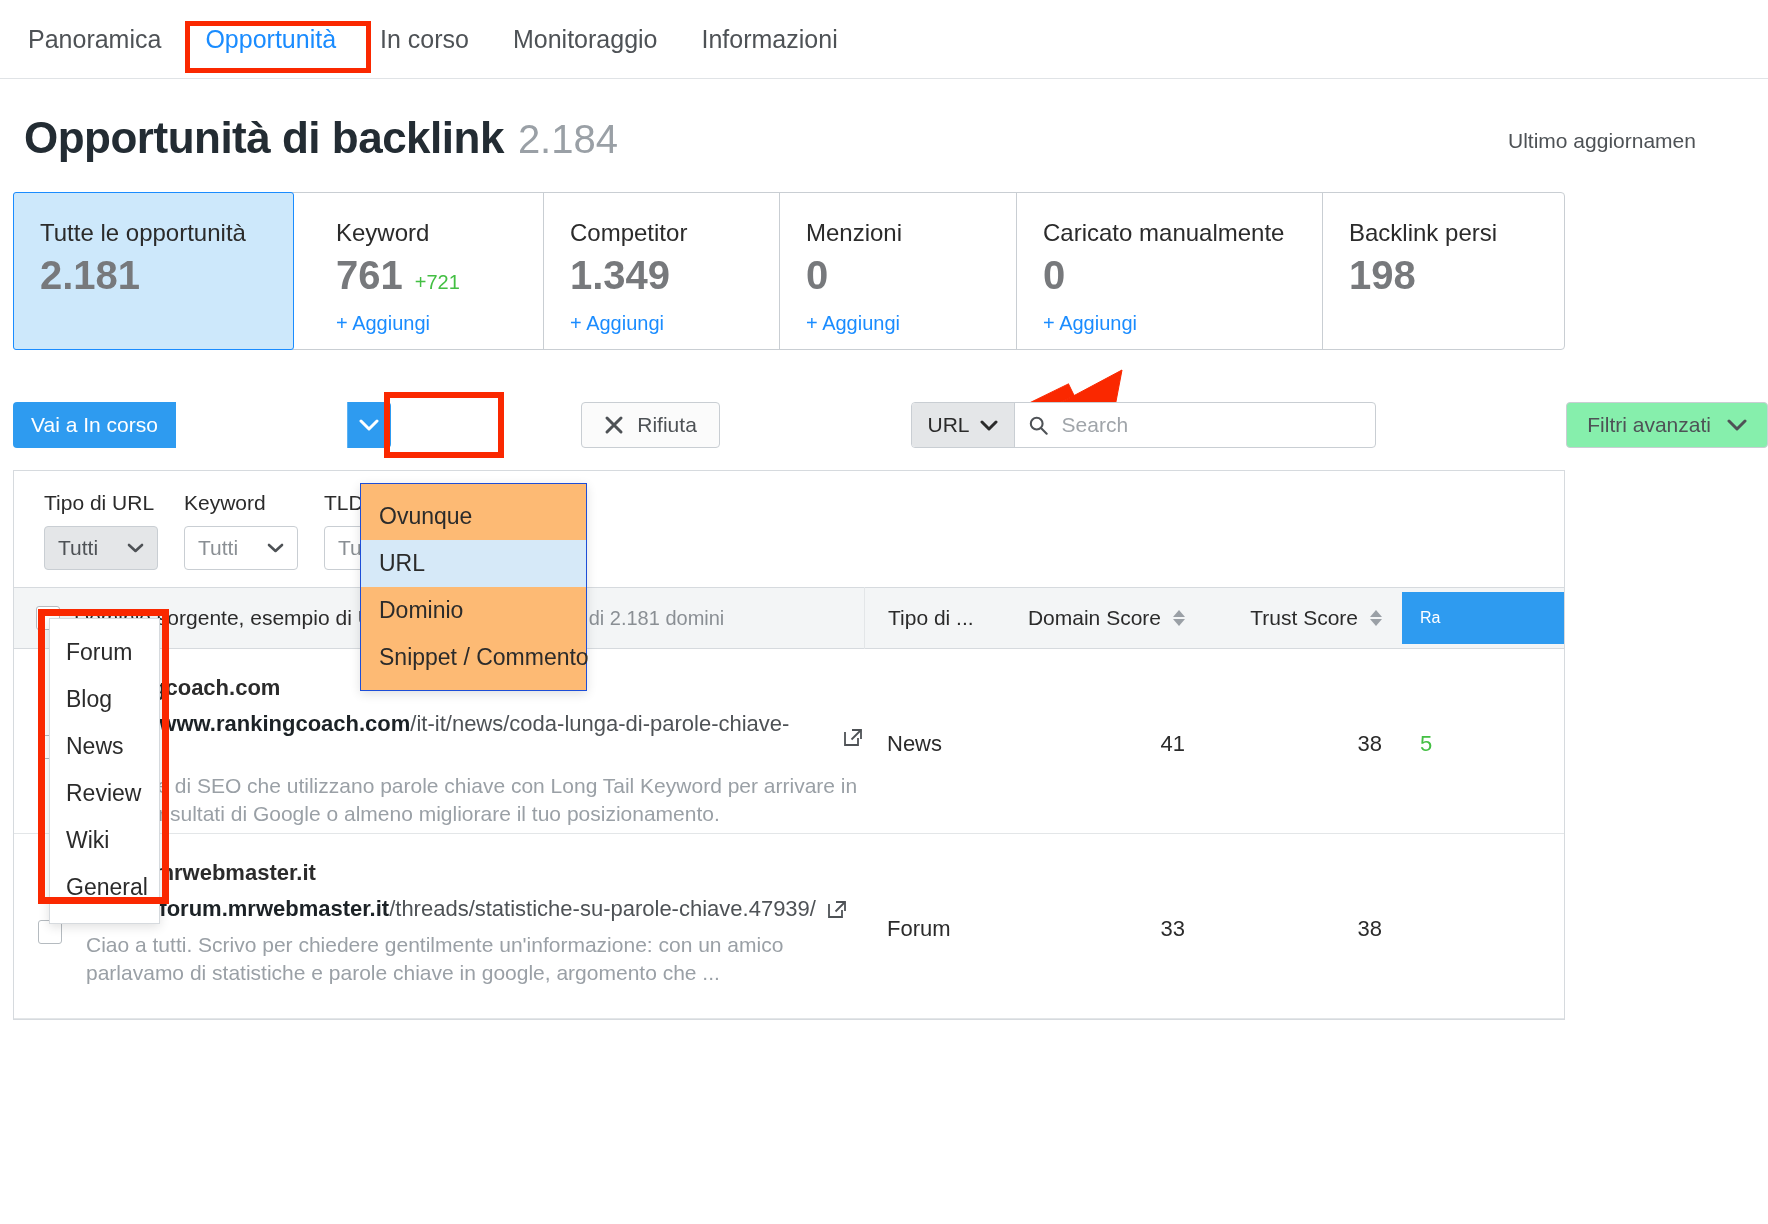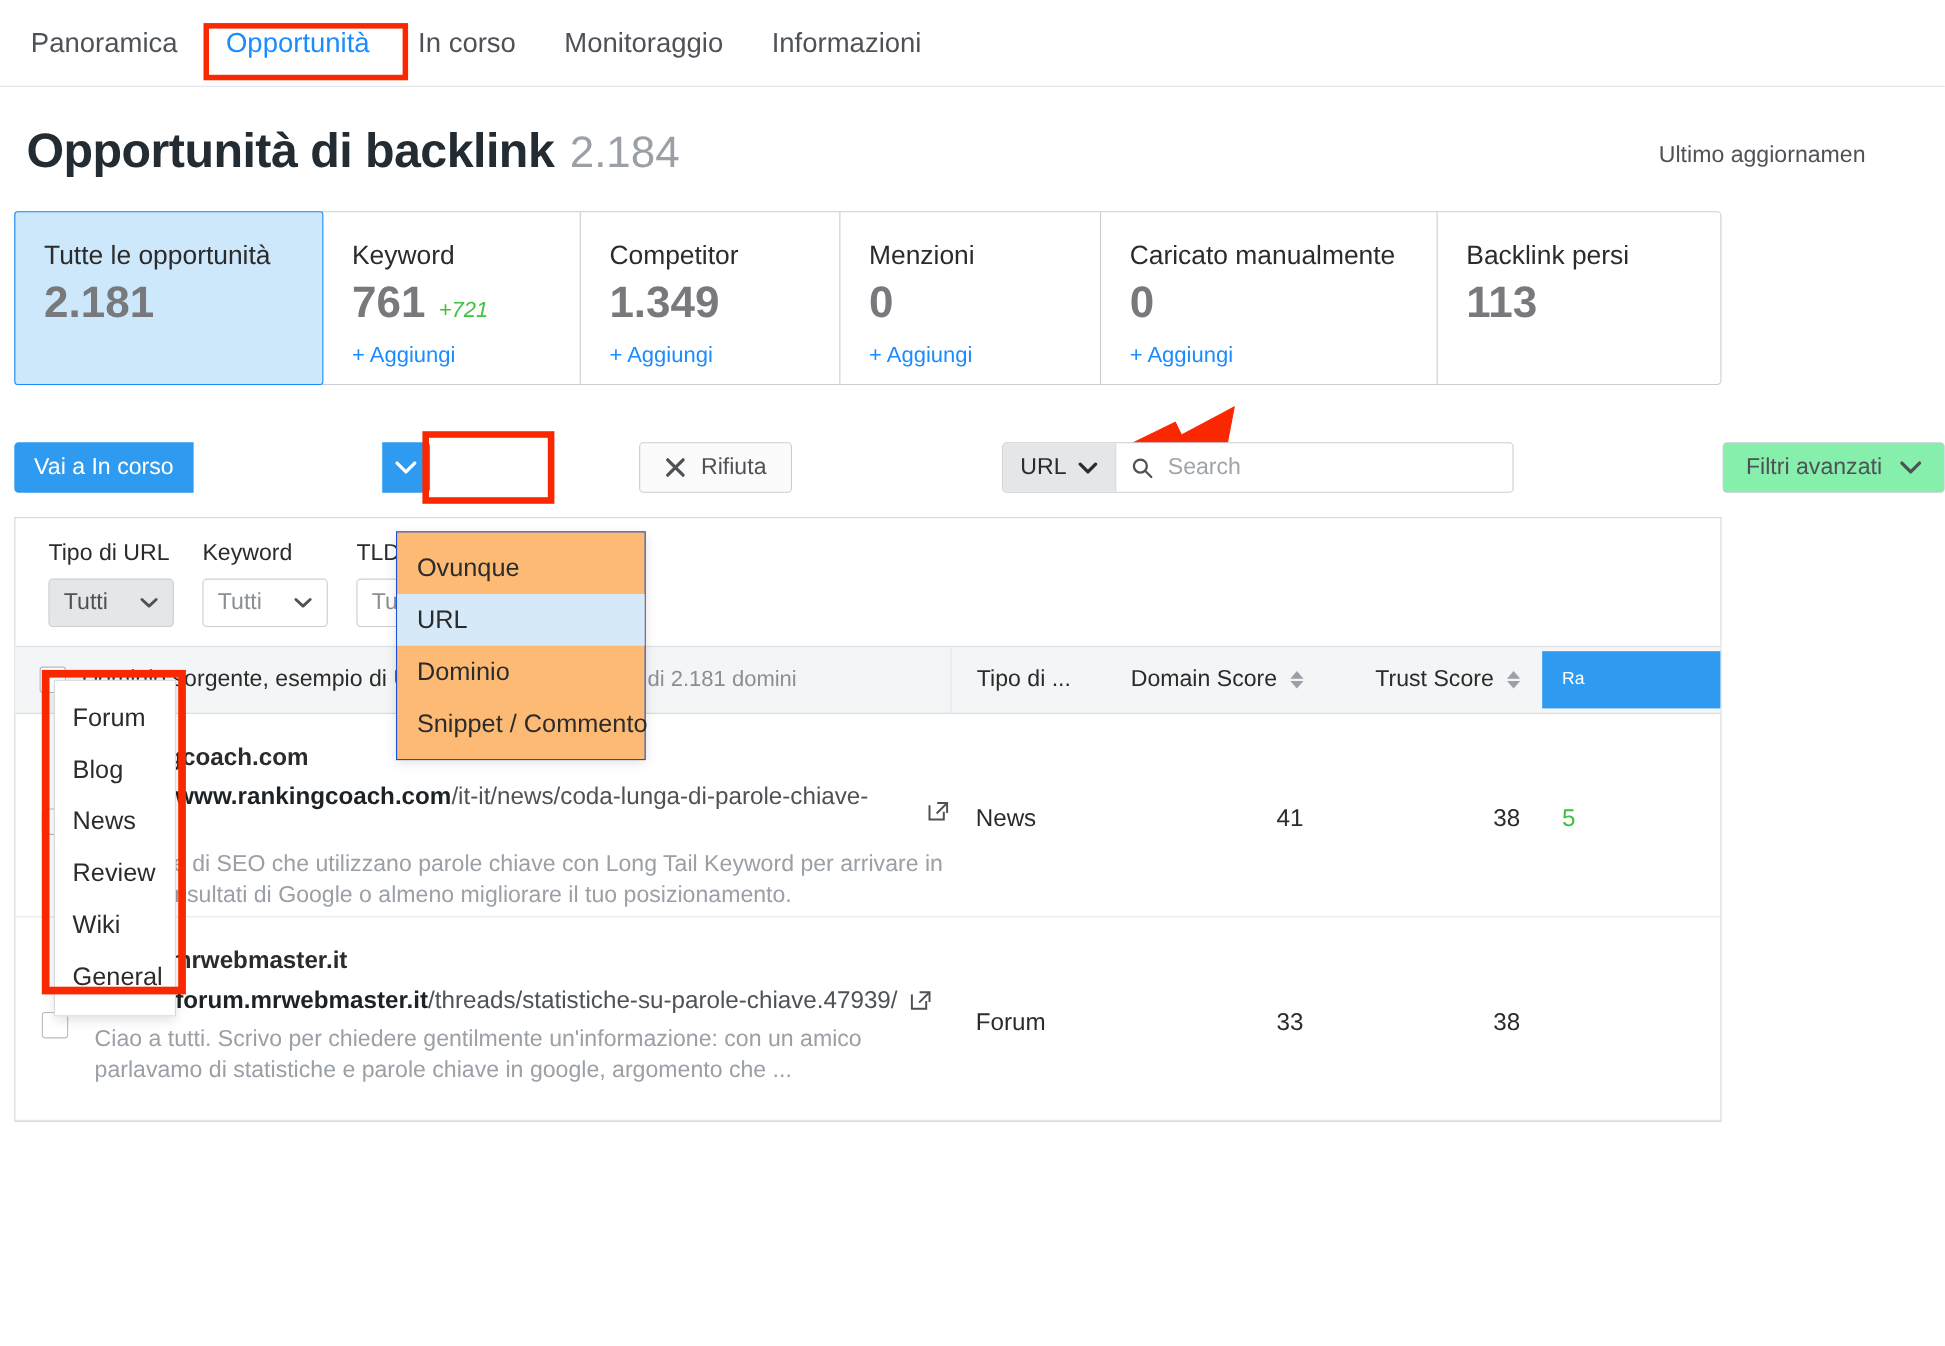--- a/index.html
+++ b/index.html
@@ -86,41 +86,40 @@
   .card.w1 { width: 281px; }
   .card.w2 { width: 234px; }
   .card.w3 { width: 236px; }
   .card.w4 { width: 120px; flex: 0 0 237px; }
   .card.w5 { width: 306px; }
   .card.w6 { width: 256px; }
   .card.selected {
     background: #cde8fb;
     border: 1px solid #1a8cff;
     border-radius: 3px;
-    margin: -1px 0 -1px -1px;
+    margin: -1px 16px -1px -1px;
   }
   .card-label {
     font-size: 24px;
     color: #2b2b2b;
     white-space: nowrap;
   }
   .card-value {
     font-size: 40px;
     font-weight: bold;
     color: #77797c;
     margin-top: 6px;
     display: flex;
     align-items: baseline;
   }
   .card-delta {
     font-size: 20px;
     font-weight: normal;
     color: #43bf43;
     margin-left: 12px;
-    font-style: italic;
   }
   .card-add {
     position: absolute;
     left: 26px; bottom: 14px;
     font-size: 20px;
     color: #1a8cff;
     cursor: pointer;
     white-space: nowrap;
   }
 
@@ -438,21 +437,21 @@
     <div class="card-label">Caricato manualmente</div>
     <div class="card-value">
       <span>0</span>
     </div>
     <div class="card-add">+ Aggiungi</div>
   </div>
 
   <div class="card w6">
     <div class="card-label">Backlink persi</div>
     <div class="card-value">
-      <span>113</span>
+      <span>198</span>
     </div>
   </div>
 </div>
 
 <svg class="arrow-svg" width="120" height="70" viewBox="0 0 120 70">
   <g fill="#fa2800" stroke="#fa2800">
     <path d="M112 2 L52 34 L70 40 L60 62 L78 55 L88 64 L82 40 L104 44 Z"></path>
     <rect x="6" y="28" width="58" height="13" transform="rotate(-26 35 34)"></rect>
   </g>
 </svg>

